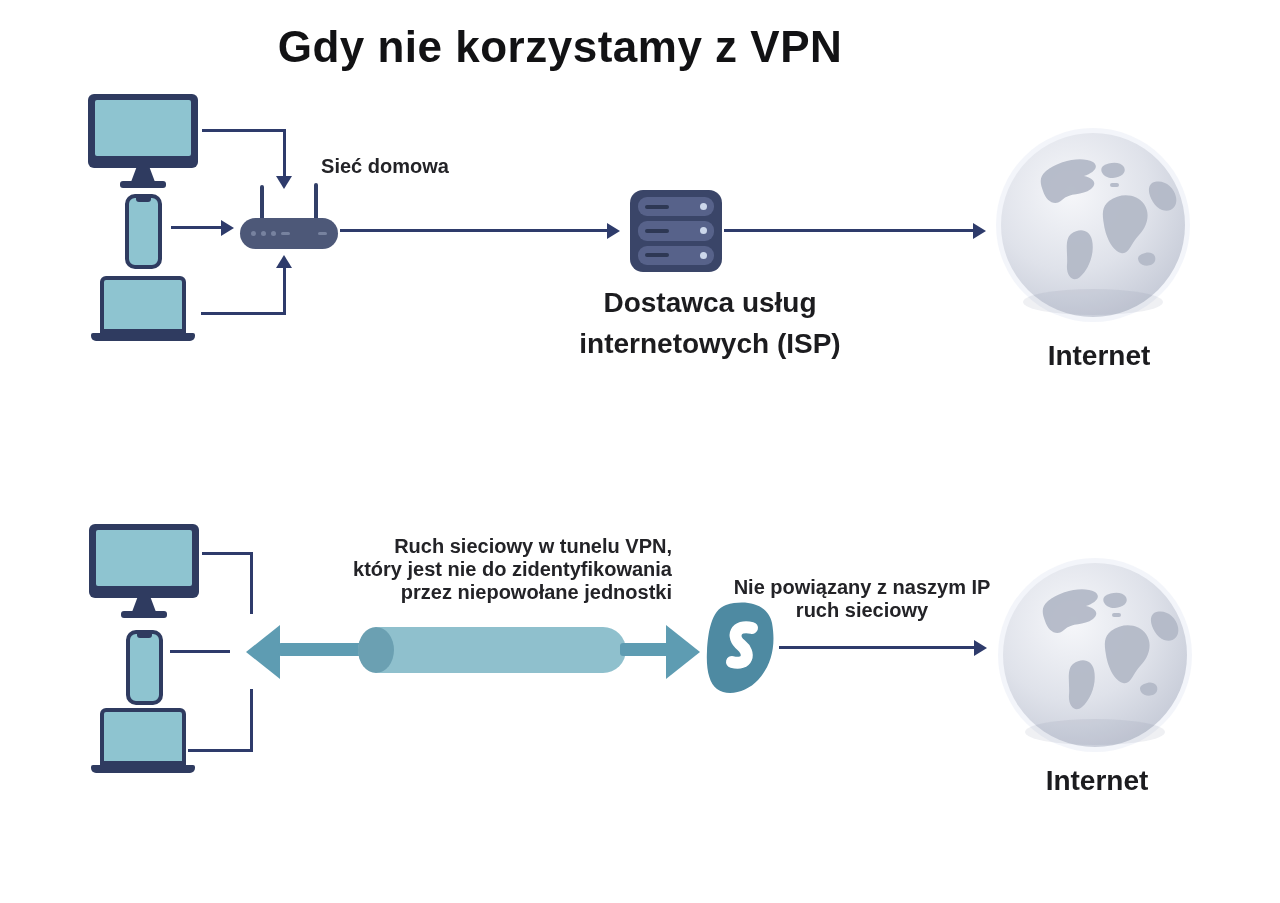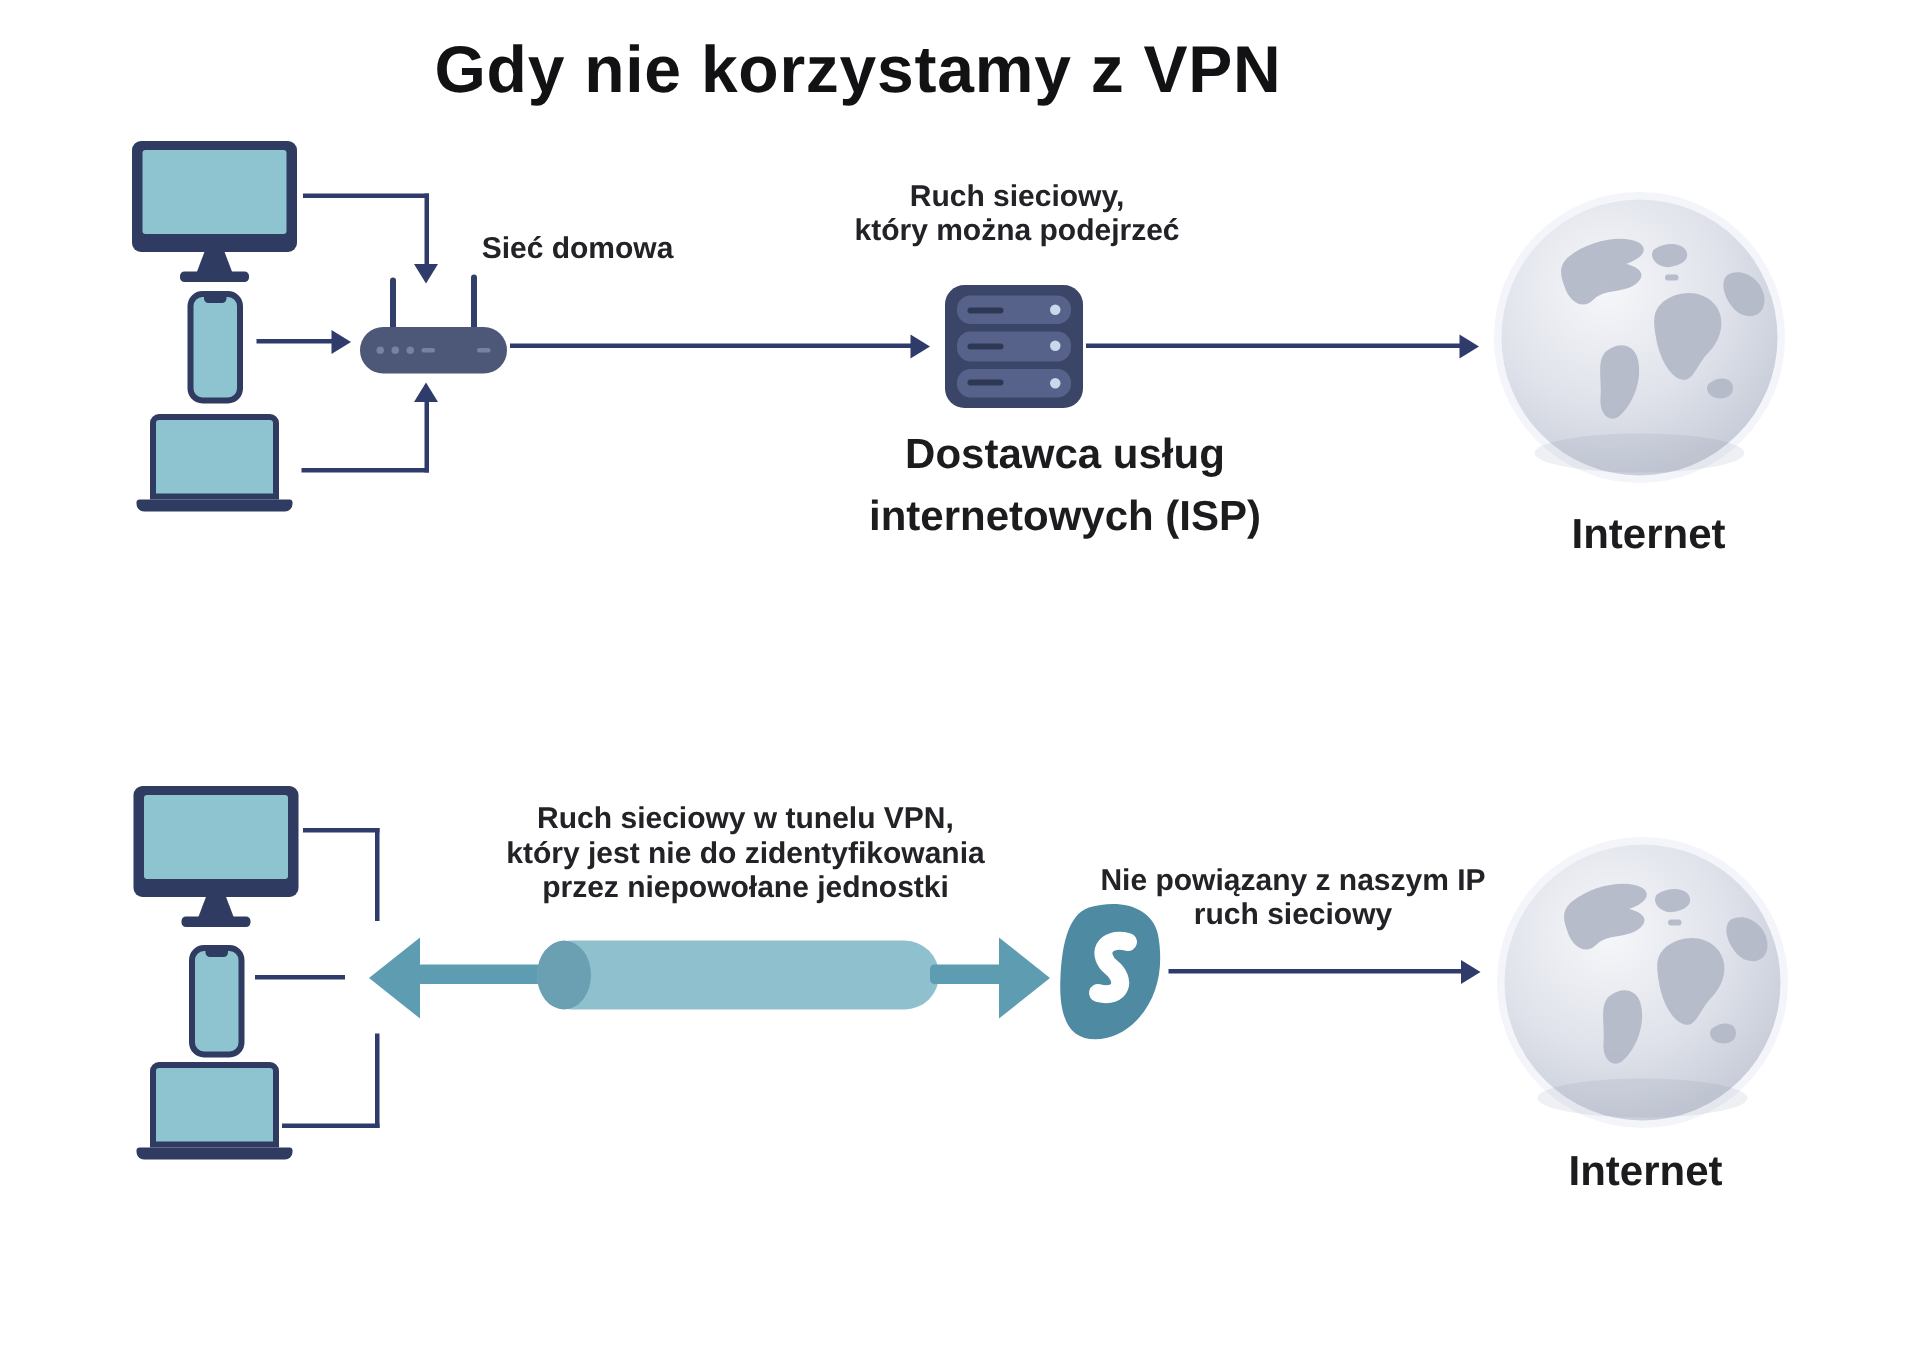--- a/index.html
+++ b/index.html
@@ -4,21 +4,21 @@
 <style>
   html,body { margin:0; padding:0; background:#ffffff; }
   .canvas {
     position:relative; width:1280px; height:903px; background:#ffffff;
     font-family:"Liberation Sans", sans-serif; overflow:hidden;
   }
   .abs { position:absolute; }
 
   
   .title {
-    position:absolute; left:12px; width:1120px; text-align:center;
+    position:absolute; left:0; width:1120px; text-align:center;
     font-size:44px; font-weight:800; color:#121214; letter-spacing:0.5px;
   }
   .lbl {
     position:absolute; font-weight:700; color:#232327; text-align:center;
     white-space:pre-line;
   }
   .lbl-sm { font-size:20px; line-height:23px; }
   .lbl-md { font-size:28px; line-height:41px; color:#1c1c1f; }
 
   
@@ -123,22 +123,20 @@
       </div>
     <div class="server-bar">
         <span class="server-dash"></span>
         <span class="server-dot"></span>
       </div>
     <div class="server-bar">
         <span class="server-dash"></span>
         <span class="server-dot"></span>
       </div>
   </div>
-  <div class="lbl lbl-sm" style="left:528px; top:120px; width:300px;">Ruch sieciowy,
-który można podejrzeć</div>
   <div class="lbl lbl-md" style="left:550px; top:282px; width:320px;">Dostawca usług
 internetowych (ISP)</div>
 
   <div class="nline" style="left:724px; top:229px; width:250px; height:3px;"></div>
   <div class="ah ah-right" style="left:973px; top:223px;"></div>
 
   <svg class="abs" style="left:994px; top:126px;" width="198" height="198" viewBox="0 0 198 198">
     <defs>
       <radialGradient id="gGrad" cx="38%" cy="32%" r="78%">
         <stop offset="0%" stop-color="#f6f7fa"></stop>
@@ -182,21 +180,21 @@
   <div class="nline" style="left:170px; top:650px; width:60px; height:3px;"></div>
   <div class="nline" style="left:188px; top:749px; width:65px; height:3px;"></div>
   <div class="nline" style="left:250px; top:689px; width:3px; height:63px;"></div>
 
   <div class="t-ah-left" style="left:246px; top:625px;"></div>
   <div class="tshaft" style="left:278px; top:643px; width:84px; height:13px;"></div>
   <div class="tcyl" style="left:358px; top:627px;"></div>
   <div class="tcap" style="left:358px; top:627px;"></div>
   <div class="tshaft" style="left:620px; top:643px; width:50px; height:13px;"></div>
   <div class="t-ah-right" style="left:666px; top:625px;"></div>
-  <div class="lbl lbl-sm" style="left:322px; top:535px; width:350px;">Ruch sieciowy w tunelu VPN,
+  <div class="lbl lbl-sm" style="left:322px; top:535px; width:350px;text-align:right;">Ruch sieciowy w tunelu VPN,
 który jest nie do zidentyfikowania
 przez niepowołane jednostki</div>
 
   <svg class="abs" style="left:704px; top:601px;" width="75" height="95" viewBox="0 0 75 95">
     <path d="M22,4 C42,-2 64,3 68,22 C72,44 68,64 54,79 C43,91 24,96 13,88 C5,82 2,68 3,50 C4,32 7,9 22,4 Z" fill="#4e8aa2"></path>
     <path d="M48,27 C31,23 27,36 37,44 C47,52 44,65 28,61" fill="none" stroke="#ffffff" stroke-width="12" stroke-linecap="round"></path>
   </svg>
   <div class="lbl lbl-sm" style="left:708px; top:576px; width:308px;">Nie powiązany z naszym IP
 ruch sieciowy</div>
 

